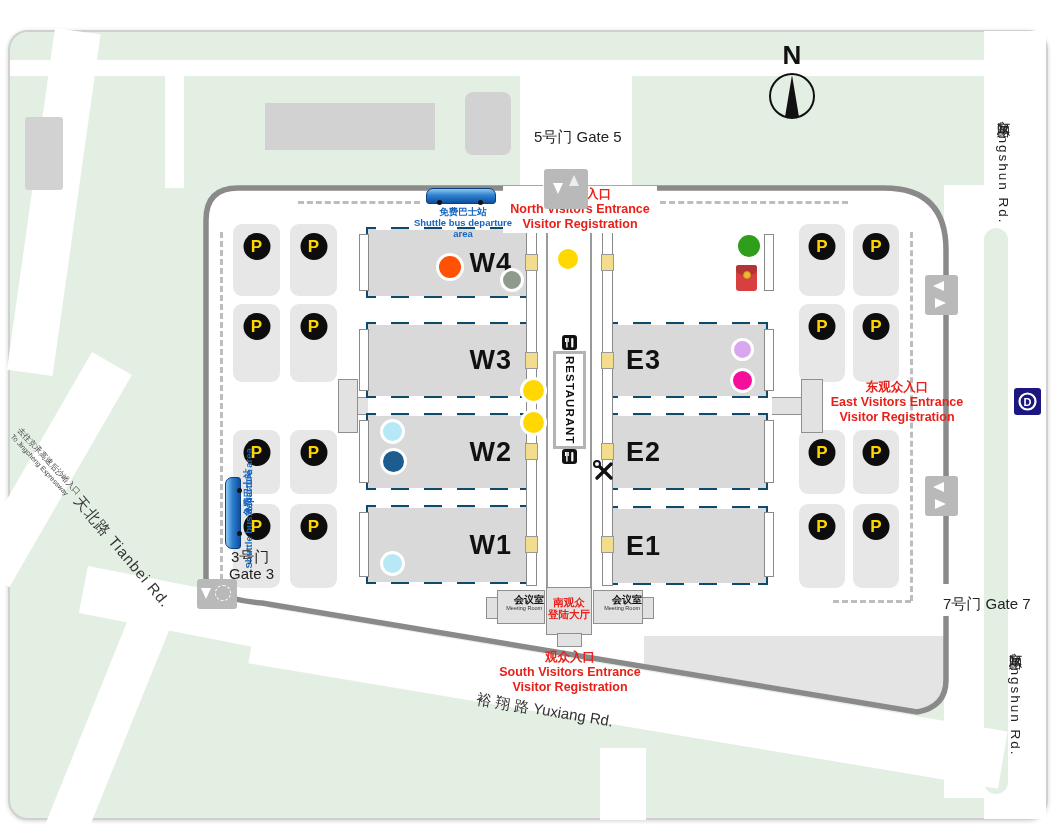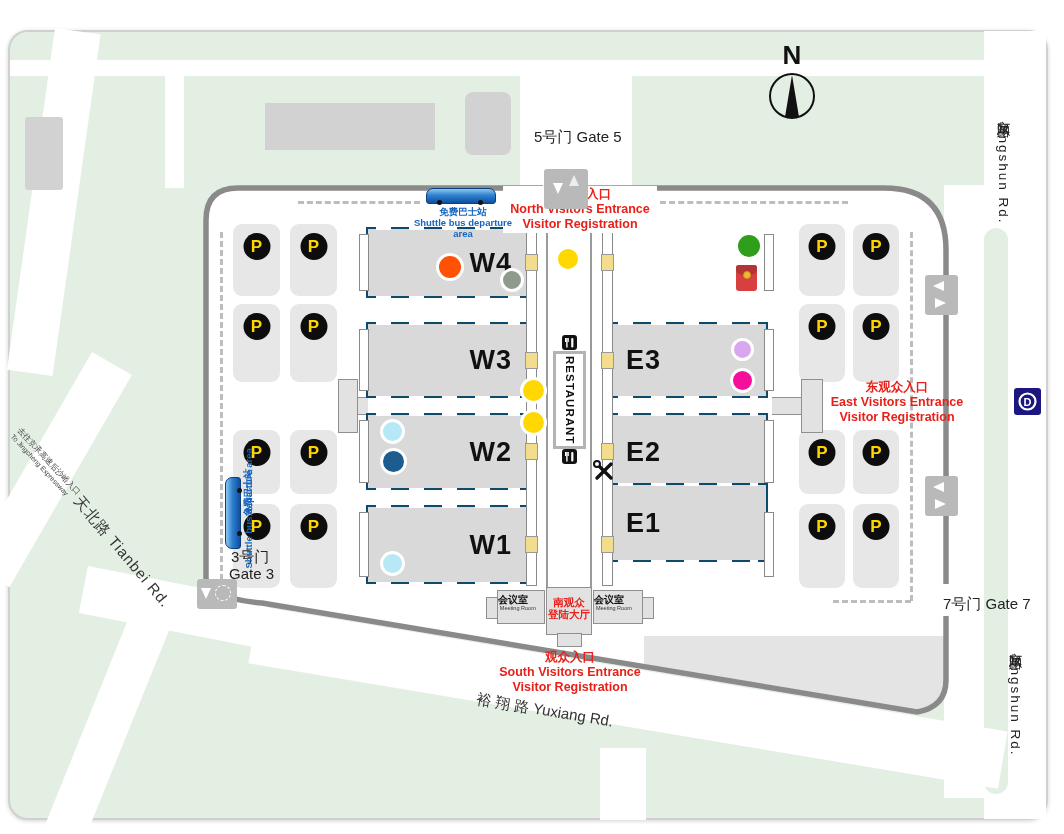--- a/index.html
+++ b/index.html
@@ -19,21 +19,21 @@
   .pcell{background:#e7e7e7;border-radius:9px;}
   .pbadge{position:absolute;left:50%;top:9px;transform:translateX(-50%);width:27px;height:27px;
         border-radius:50%;background:#0d0d0d;display:flex;align-items:center;justify-content:center;
         font-weight:bold;font-size:17px;}
   .dot{position:absolute;border-radius:50%;border:3px solid #fff;}
   .dash-v{border-left:3px dashed #bdbdbd;width:0;}
   .dash-h{border-top:3px dashed #bdbdbd;height:0;}
   .colbar{background:#fff;border:1.5px solid #8a8a8a;}
   .ymark{border:1px solid #999;}
   .entrance{text-align:center;font-weight:bold;font-size:12.5px;line-height:15px;}
-  .mbox{background:#e1e1e1;border:1.5px solid #8f8f8f;text-align:left;overflow:hidden;}
+  .mbox{background:#e1e1e1;border:1.5px solid #8f8f8f;text-align:right;overflow:hidden;}
   .mbox .cn{font-size:10px;font-weight:bold;color:#111;margin-top:3px;line-height:11px;}
   .mbox .en{font-size:6px;color:#333;line-height:7px;transform:scale(.92);}
   .gray-struct{background:#e2e2e2;border:1.5px solid #8f8f8f;}
   .cross{background:#b9b9b9;border-radius:3px;}
   .tri{width:0;height:0;position:absolute;}
   .tri-down{border-left:5px solid transparent;border-right:5px solid transparent;border-top:11px solid #fff;}
   .tri-up{border-left:5px solid transparent;border-right:5px solid transparent;border-bottom:11px solid #fff;opacity:.75;}
   .tri-left{border-top:5px solid transparent;border-bottom:5px solid transparent;border-right:11px solid #fff;}
   .tri-right{border-top:5px solid transparent;border-bottom:5px solid transparent;border-left:11px solid #fff;}
   .bus-h{border:1px solid #0a3f80;border-radius:7px 7px 3px 3px;
@@ -166,21 +166,21 @@
   <div class="abs hall" style="left:608px;top:322px;width:160px;height:76px">
     <div class="dashline" style="top:-2.5px"></div>
     <div class="dashline" style="bottom:-2.5px"></div>
     <span class="hall-label" style="left:16px">E3</span>
   </div>
   <div class="abs hall" style="left:608px;top:413px;width:160px;height:77px">
     <div class="dashline" style="top:-2.5px"></div>
     <div class="dashline" style="bottom:-2.5px"></div>
     <span class="hall-label" style="left:16px">E2</span>
   </div>
-  <div class="abs hall" style="left:608px;top:483px;width:160px;height:79px">
+  <div class="abs hall" style="left:608px;top:506px;width:160px;height:79px">
     <div class="dashline" style="top:-2.5px"></div>
     <div class="dashline" style="bottom:-2.5px"></div>
     <span class="hall-label" style="left:16px">E1</span>
   </div>
 
   <div class="abs colbar" style="left:359px;top:234px;width:10px;height:57px"></div>
   <div class="abs colbar" style="left:359px;top:329px;width:10px;height:62px"></div>
   <div class="abs colbar" style="left:359px;top:420px;width:10px;height:63px"></div>
   <div class="abs colbar" style="left:359px;top:512px;width:10px;height:65px"></div>
   <div class="abs colbar" style="left:764px;top:234px;width:10px;height:57px"></div>

